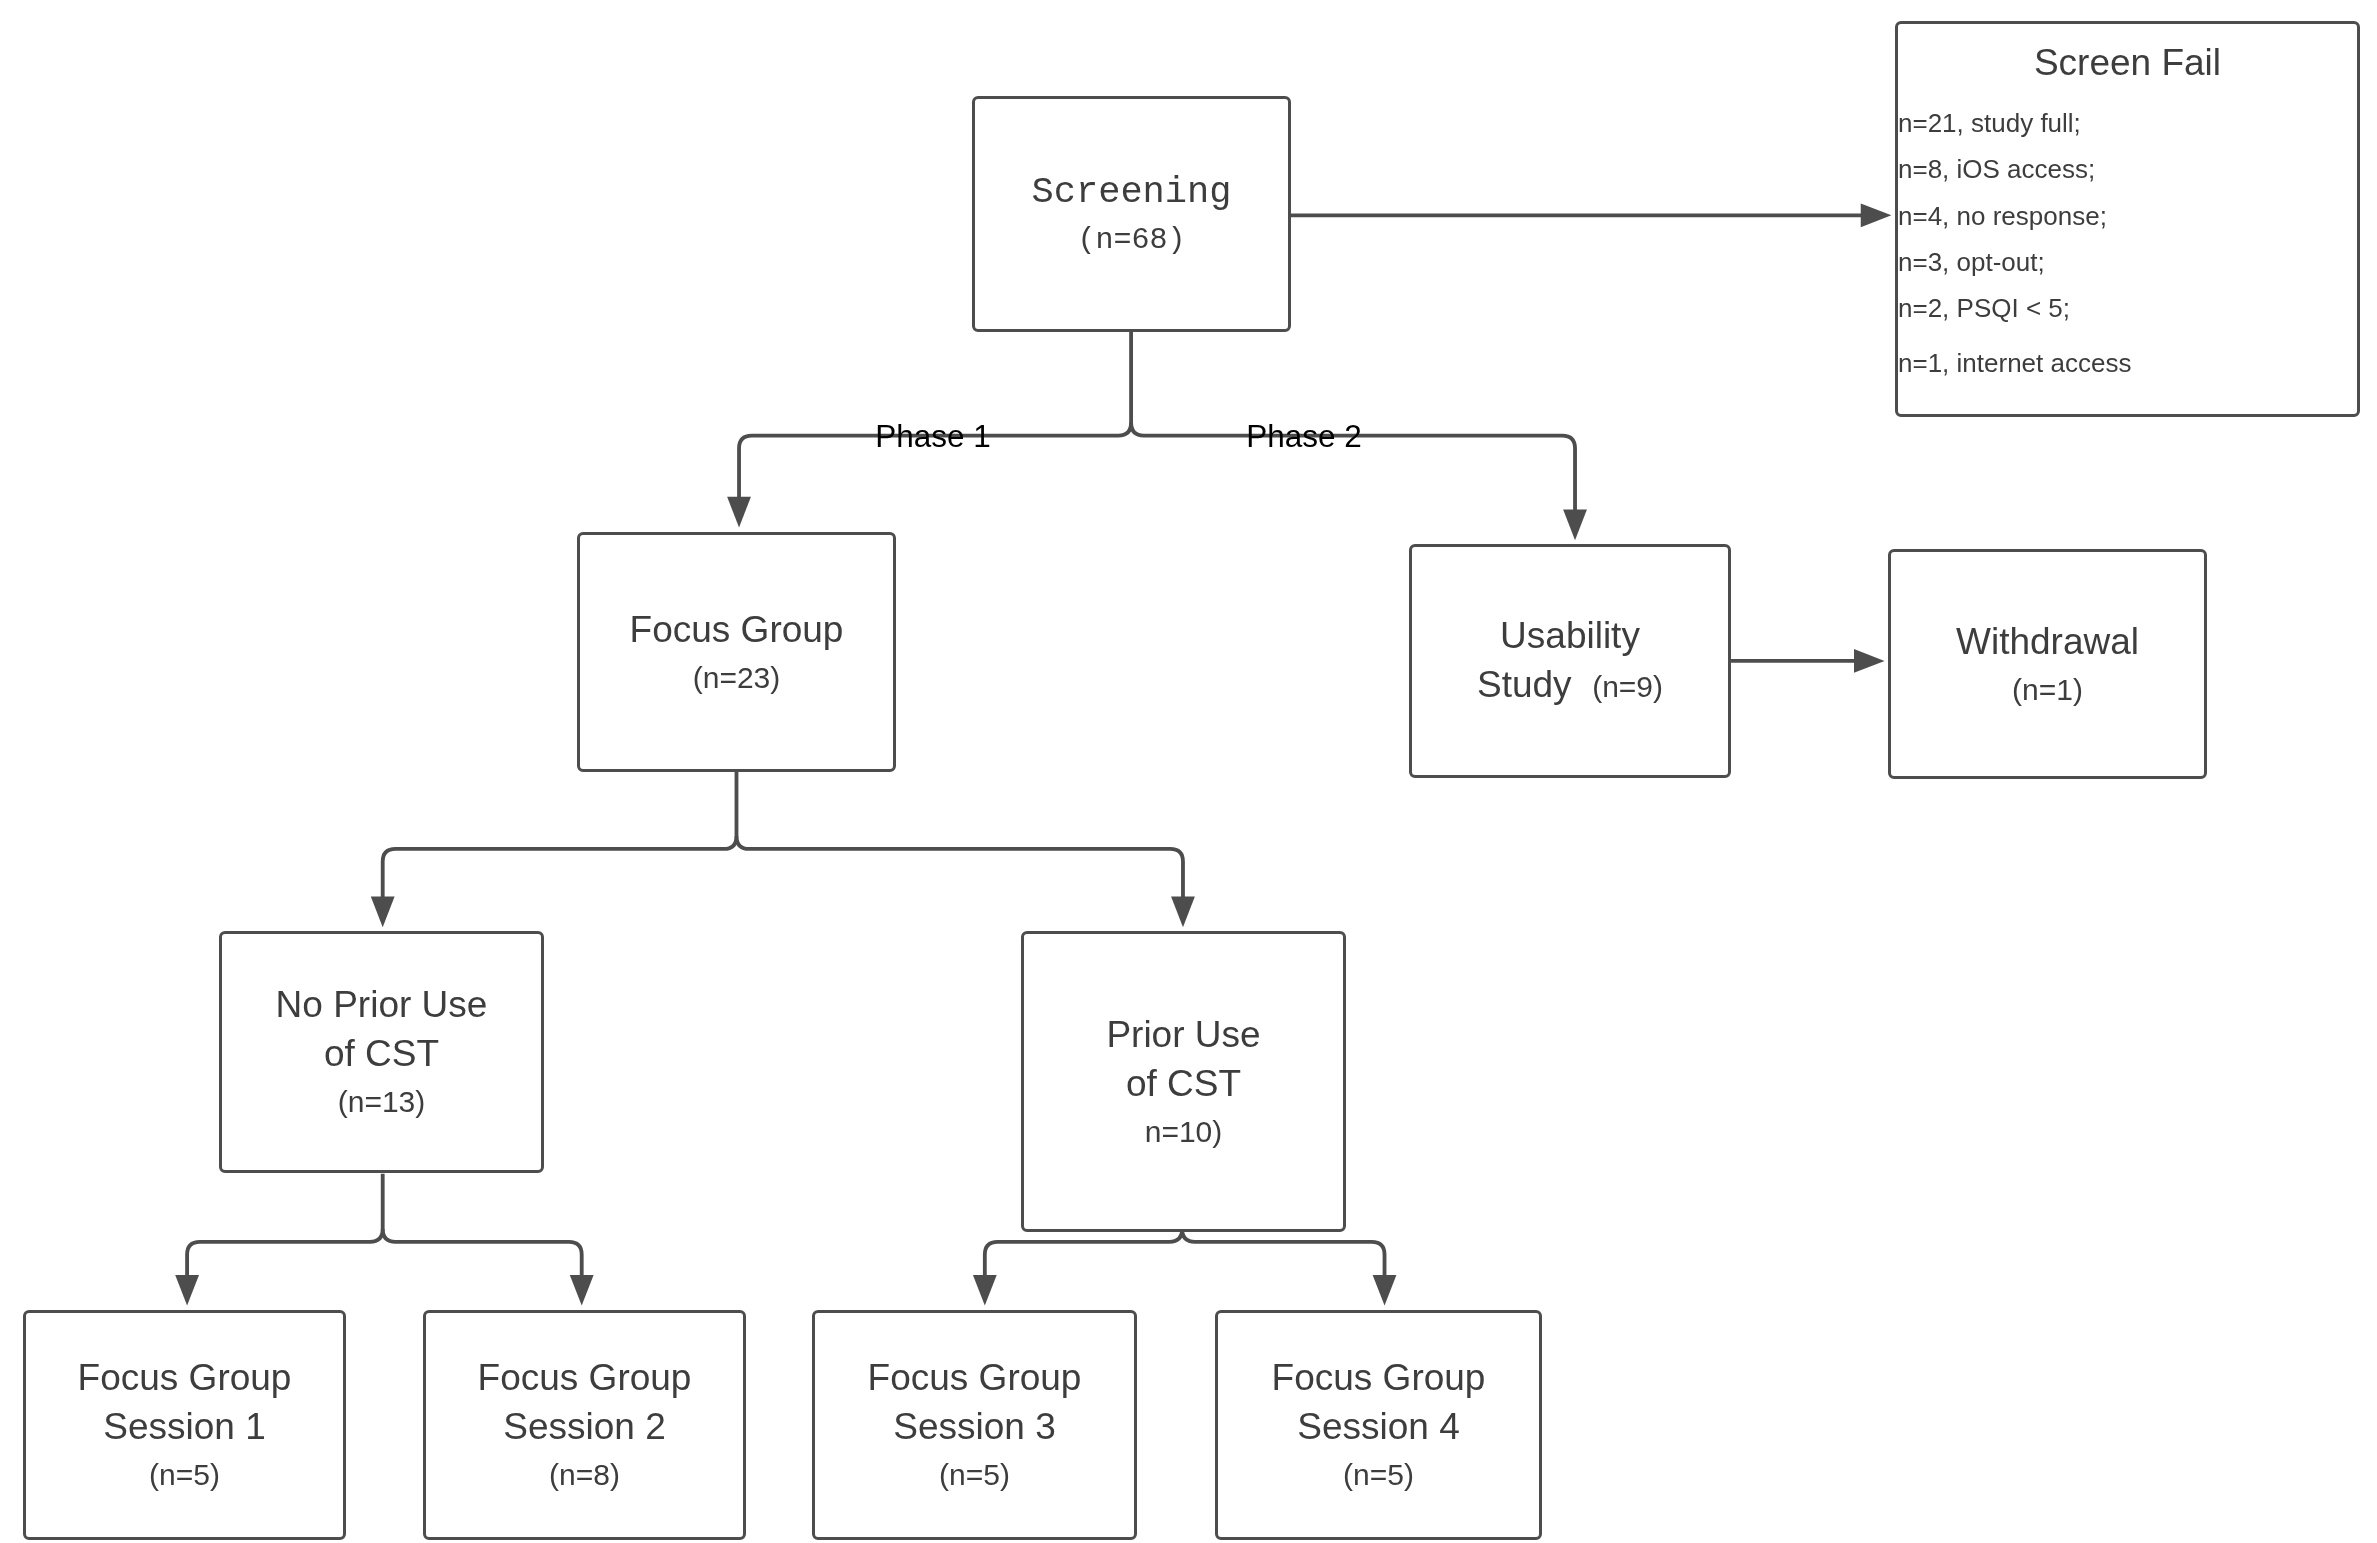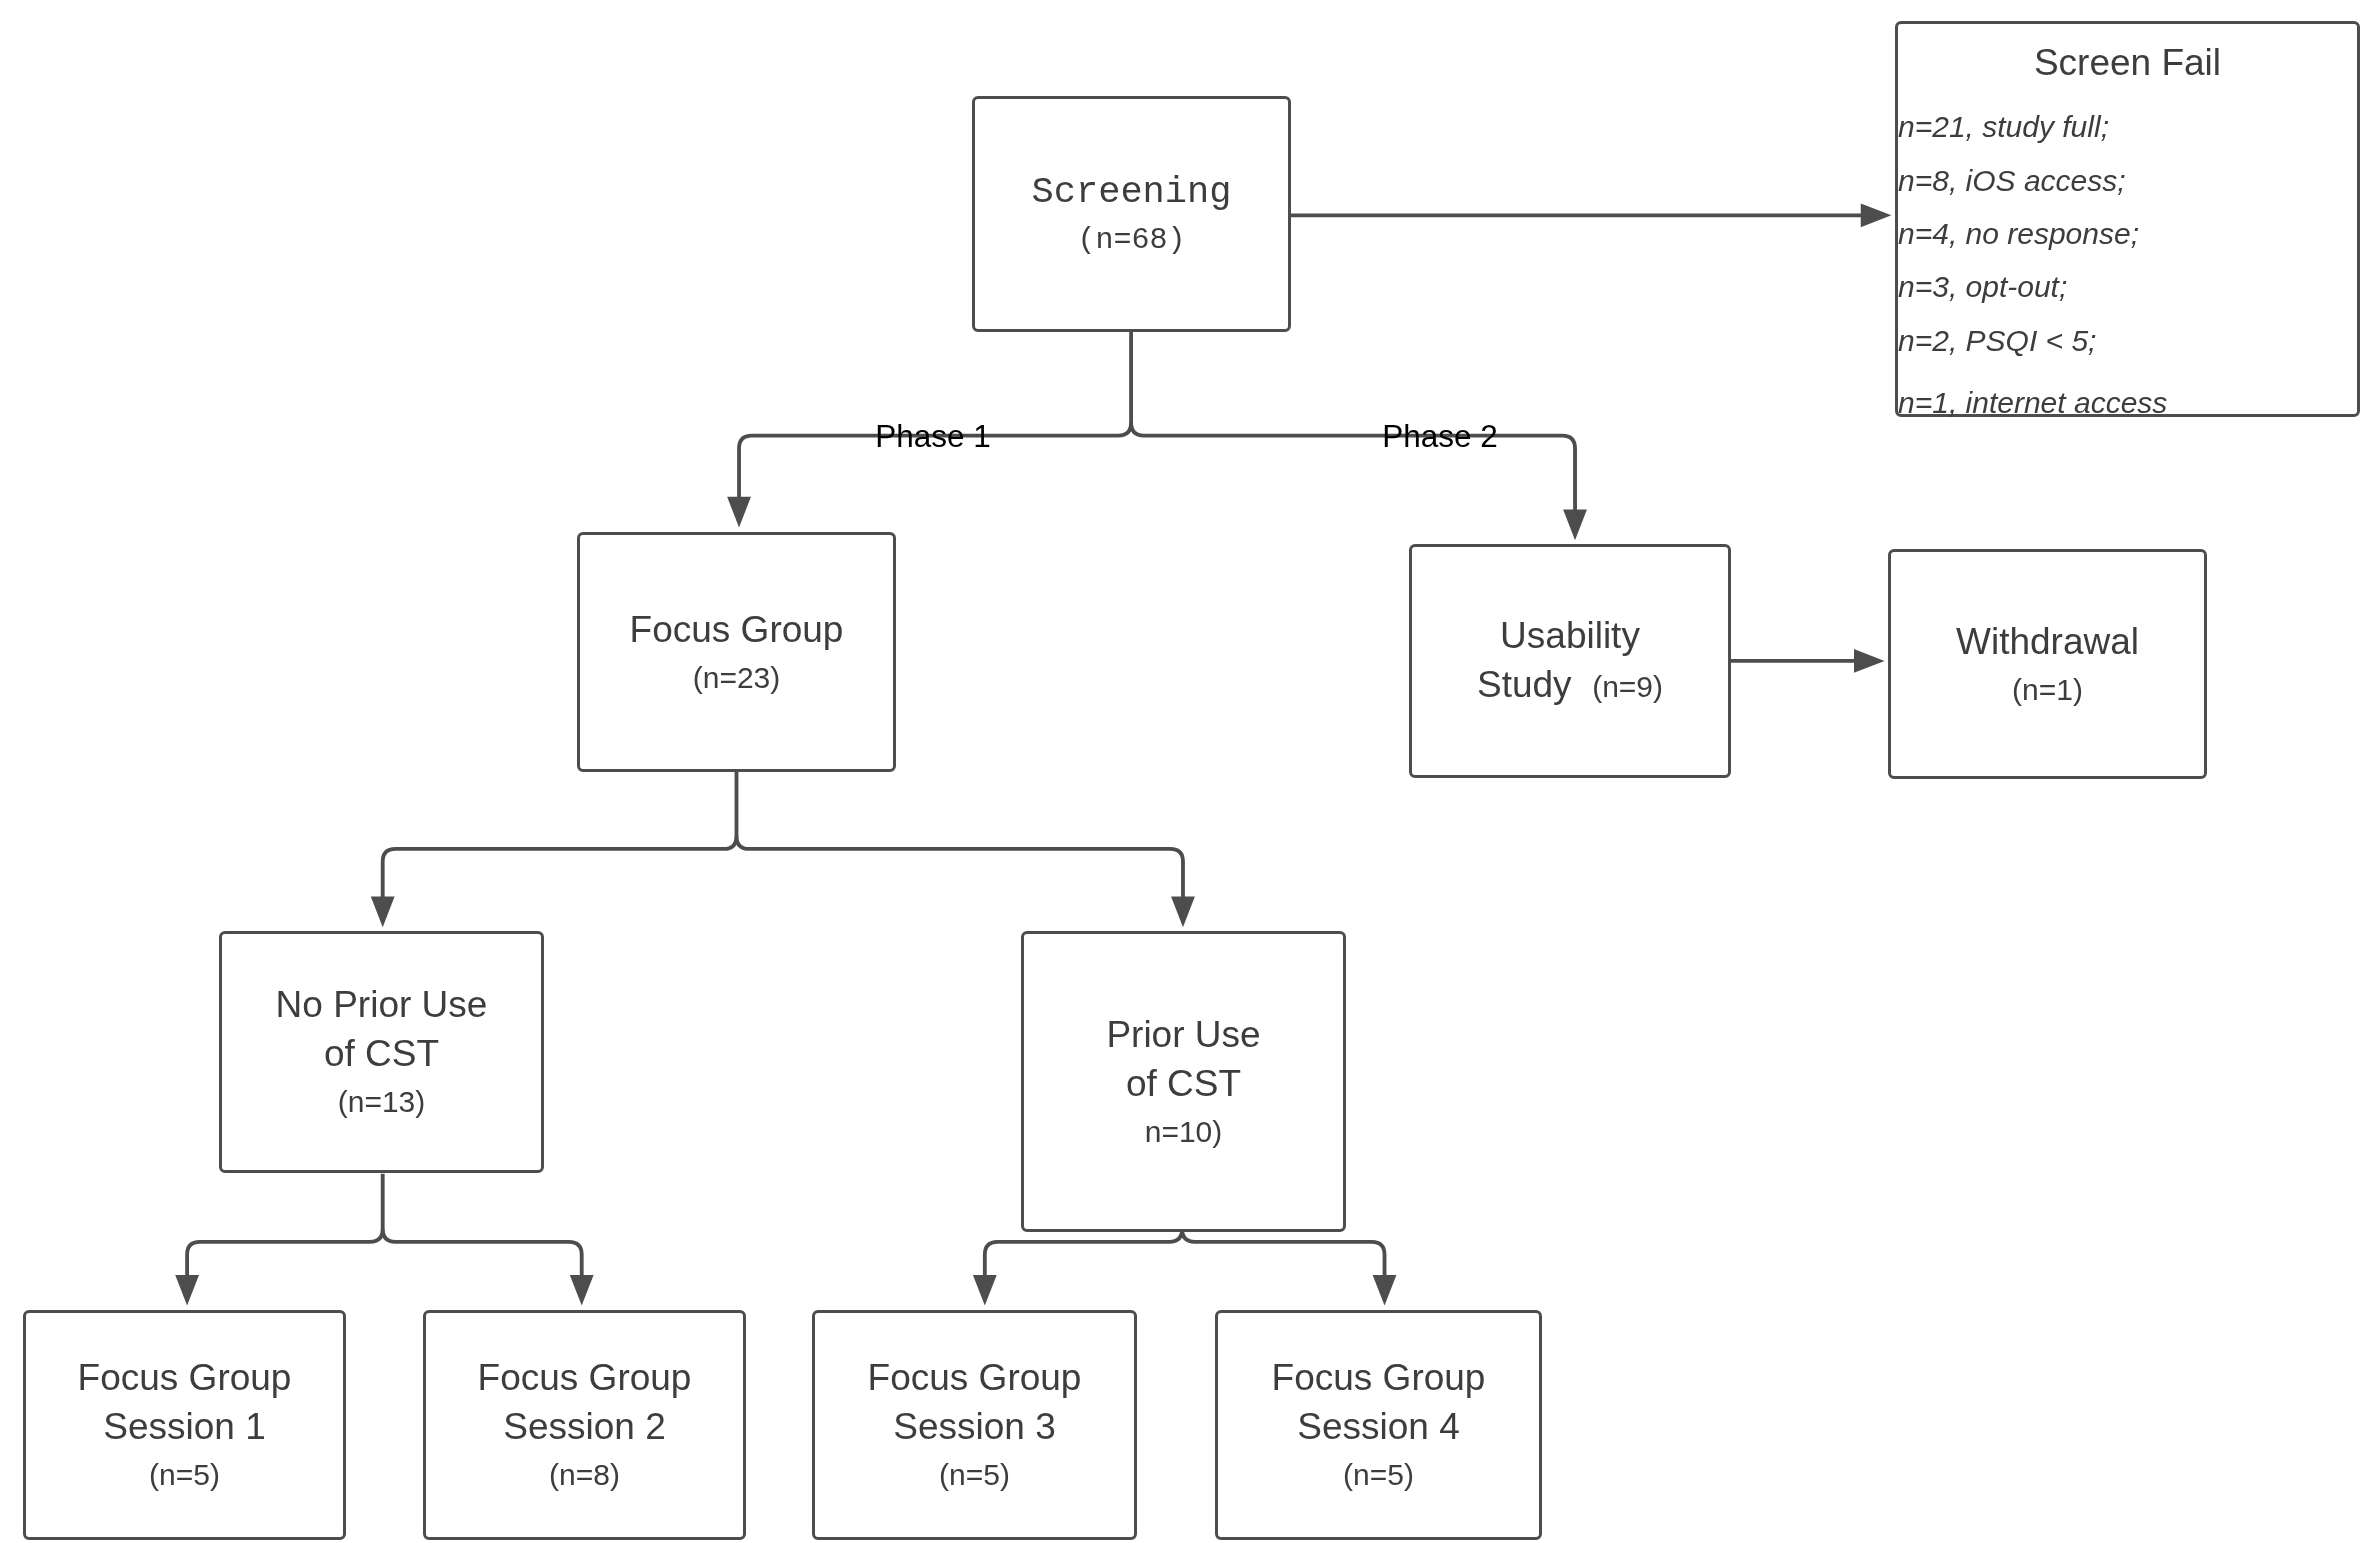--- a/index.html
+++ b/index.html
@@ -28,21 +28,21 @@
     display:flex;flex-direction:column;
     justify-content:center;
     text-align:center;
   }
   .node .title{font-size:37px;line-height:1.32;}
   .node .nlabel{font-size:30px;line-height:1.35;margin-top:3.4px;}
   .inline-n{font-size:30px;}
   .fail-box{justify-content:flex-start;padding-top:15.3px;}
   .fail-title{font-size:37px;margin-bottom:12px;}
   .fail-reasons{display:flex;flex-direction:column;align-items:flex-start;text-align:left;}
-  .fail-reasons span{font-size:30px;line-height:1.78;font-style:italic;}
+  .fail-reasons span{font-size:26px;line-height:1.78;}
   .fail-reasons .last{margin-top:8.5px;}
   .edge-label{
     position:absolute;
     transform:translate(-50%,-50%);
     font-size:31.5px;font-weight:normal;color:#000000;
     background:transparent;white-space:nowrap;
   }
 </style>
 </head>
 <body>
@@ -72,21 +72,21 @@
     <path d="M 450 1445 Q 450 1460 465 1460 H 669 Q 684 1460 684 1475 V 1500"></path>
     <polygon points="684,1535 670,1499 698,1499"></polygon>
 
     <path d="M 1390 1380 V 1445 Q 1390 1460 1375 1460 H 1173 Q 1158 1460 1158 1475 V 1500"></path>
     <polygon points="1158,1535 1144,1499 1172,1499"></polygon>
     <path d="M 1390 1445 Q 1390 1460 1405 1460 H 1613 Q 1628 1460 1628 1475 V 1500"></path>
     <polygon points="1628,1535 1614,1499 1642,1499"></polygon>
   </svg>
 
   <div class="edge-label" style="left:933px;top:436px;">Phase 1</div>
-  <div class="edge-label" style="left:1440px;top:436px;">Phase 2</div>
+  <div class="edge-label" style="left:1304px;top:436px;">Phase 2</div>
 
   <div class="node" style="left:972px;top:96px;width:319px;height:236px;font-family:Liberation Mono, monospace;">
     <div class="title">Screening</div>
     <div class="nlabel">(n=68)</div>
   </div>
 
   <div class="node fail-box" style="left:1895px;top:21px;width:465px;height:396px;">
     <div class="title fail-title">Screen Fail</div>
     <div class="fail-reasons">
       <span>n=21, study full;</span>

